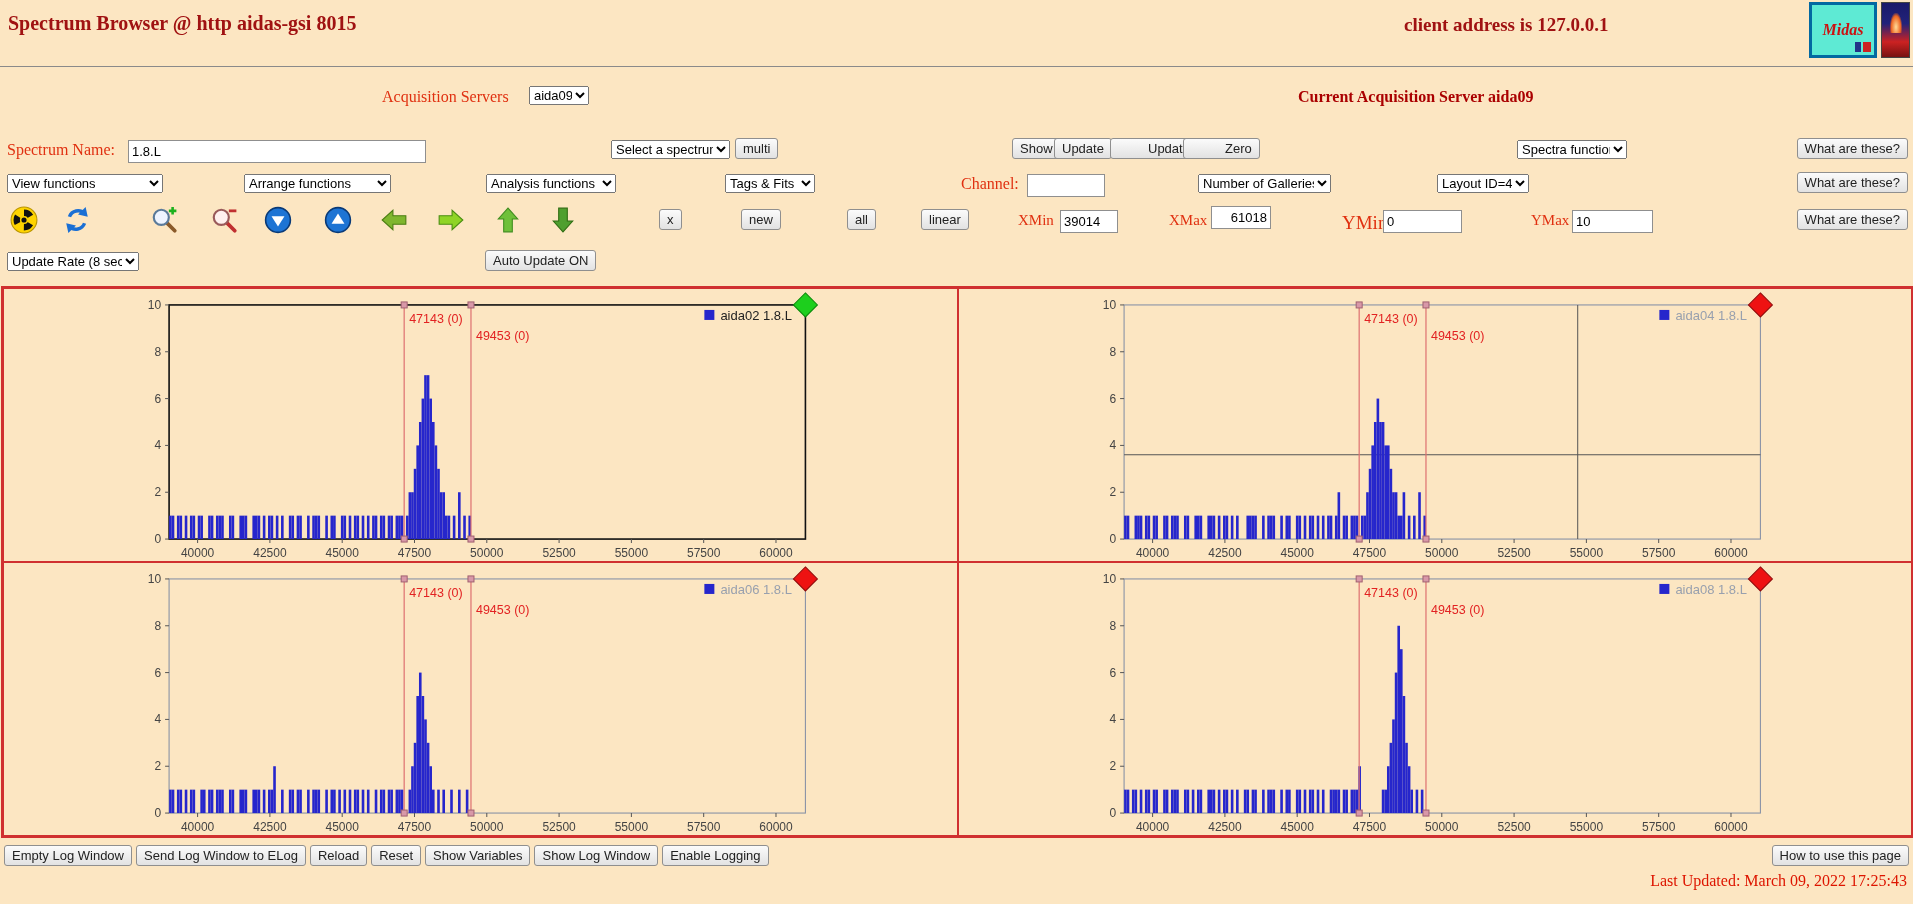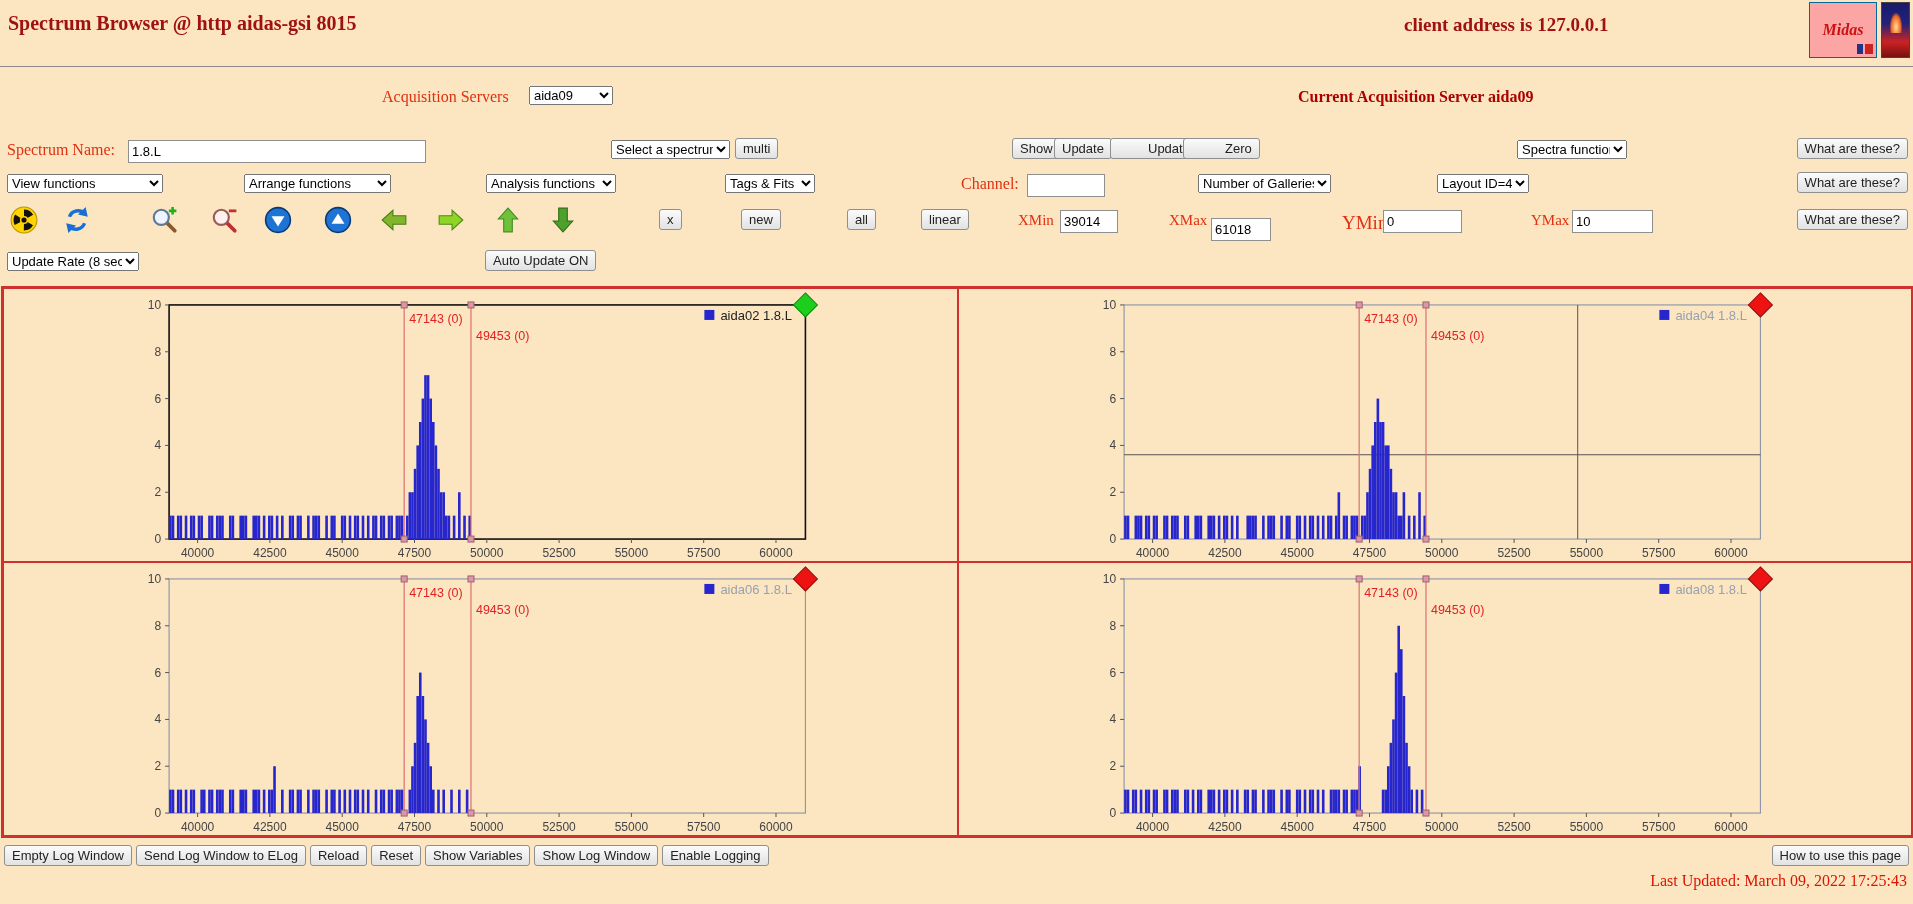--- a/index.html
+++ b/index.html
@@ -20,22 +20,22 @@
   .tool-icon{position:absolute;top:0;width:28px;height:28px;display:inline-block;cursor:pointer;}
   .tool-icon svg{width:28px;height:28px;display:block;}
   .charts{position:absolute;left:1px;top:286px;width:1909px;border:2px solid #d03030;
           display:grid;grid-template-columns:1fr 1fr;background:#fce6c2;}
   .panel{border:1px solid #d03030;position:relative;height:272px;overflow:hidden;}
   .panel svg{display:block;width:100%;height:100%;}
   svg text{font-family:"Liberation Sans",sans-serif;}
   .footer-btns{position:absolute;left:4px;top:845px;display:flex;gap:4px;}
   .howto{position:absolute;right:4px;top:845px;}
   .updated{position:absolute;right:6px;top:872px;font:16px "Liberation Serif",serif;color:#dd1500;}
-  .logo-midas{position:absolute;right:36px;top:2px;width:68px;height:56px;background:#fca5a5;
-      border:1px solid #0369a1;box-sizing:border-box;display:flex;align-items:center;justify-content:center;}
+  .logo-midas{position:absolute;right:36px;top:2px;width:68px;height:56px;background:#5eead4;
+      border:3px solid #0369a1;box-sizing:border-box;display:flex;align-items:center;justify-content:center;}
   .logo-midas .mtext{font:bold italic 16px "Liberation Serif",serif;color:#cc1111;}
   .logo-midas .sq1{position:absolute;right:3px;bottom:3px;width:8px;height:10px;background:#cc2222;}
   .logo-midas .sq2{position:absolute;right:13px;bottom:3px;width:6px;height:10px;background:#223388;}
   .logo-facility{position:absolute;right:3px;top:2px;width:29px;height:56px;
       background:linear-gradient(180deg,#1a1a6a 0%,#22227a 38%,#cc2222 72%,#771111 100%);
       border:1px solid #444;box-sizing:border-box;}
   .logo-facility .flame{position:absolute;left:8px;top:10px;width:12px;height:20px;
       background:radial-gradient(ellipse at 50% 70%, #ffdd99 0%, #ee6622 55%, transparent 75%);}
 </style>
 </head>
@@ -50,21 +50,21 @@
     <span class="sq1"></span>
     <span class="sq2"></span>
   </div>
   <div class="logo-facility">
     <span class="flame"></span>
   </div>
   <div class="hr"></div>
 
   <div class="row" style="top:84px;">
     <span class="abs redlabel" style="left:382px;top:4px;">Acquisition Servers</span>
-    <select class="abs" style="left:529px;top:2px;width:84px;">
+    <select class="abs" style="left:529px;top:2px;width:60px;">
       <option>aida09</option>
     </select>
     <span class="abs darkred" style="left:1298px;top:4px;">Current Acquisition Server aida09</span>
   </div>
 
   <div class="row" style="top:138px;">
     <span class="abs redlabel" style="left:7px;top:3px;">Spectrum Name:</span>
     <input type="text" class="abs" style="left: 128px; top: 2px; width: 290px;" value="1.8.L">
     <select class="abs" style="left:611px;top:2px;width:119px;">
       <option>Select a spectrum</option>
@@ -167,21 +167,21 @@
         <polygon points="9,2 9,14 4,14 13,24 22,14 17,14 17,2" fill="#4f9f2f" stroke="#2f6d12"></polygon>
       </svg>
     </span>
     <button class="abs" style="left:659px;top:3px;">x</button>
     <button class="abs" style="left:741px;top:3px;">new</button>
     <button class="abs" style="left:847px;top:3px;">all</button>
     <button class="abs" style="left:921px;top:3px;">linear</button>
     <span class="abs redlabel" style="left:1018px;top:6px;font-size:15px;">XMin</span>
     <input type="text" class="abs" style="left: 1060px; top: 4px; width: 50px;" value="39014">
     <span class="abs redlabel" style="left:1169px;top:6px;font-size:15px;text-align:center;">XMax</span>
-    <input type="text" class="abs" style="left: 1211px; top: 12px; width: 52px;" value="61018">
+    <input type="text" class="abs" style="left: 1211px; top: 0; width: 52px; text-align: right;" value="61018">
     <span class="abs redlabel" style="left:1342px;top:6px;font-size:19px;">YMin</span>
     <input type="text" class="abs" style="left: 1383px; top: 4px; width: 71px;" value="0">
     <span class="abs redlabel" style="left:1531px;top:6px;font-size:15px;">YMax</span>
     <input type="text" class="abs" style="left: 1572px; top: 4px; width: 73px;" value="10">
     <button class="abs" style="right:5px;top:3px;">What are these?</button>
   </div>
 
   <div class="row" style="top:250px;">
     <select class="abs" style="left:7px;top:2px;width:132px;">
       <option>Update Rate (8 secs)</option>

